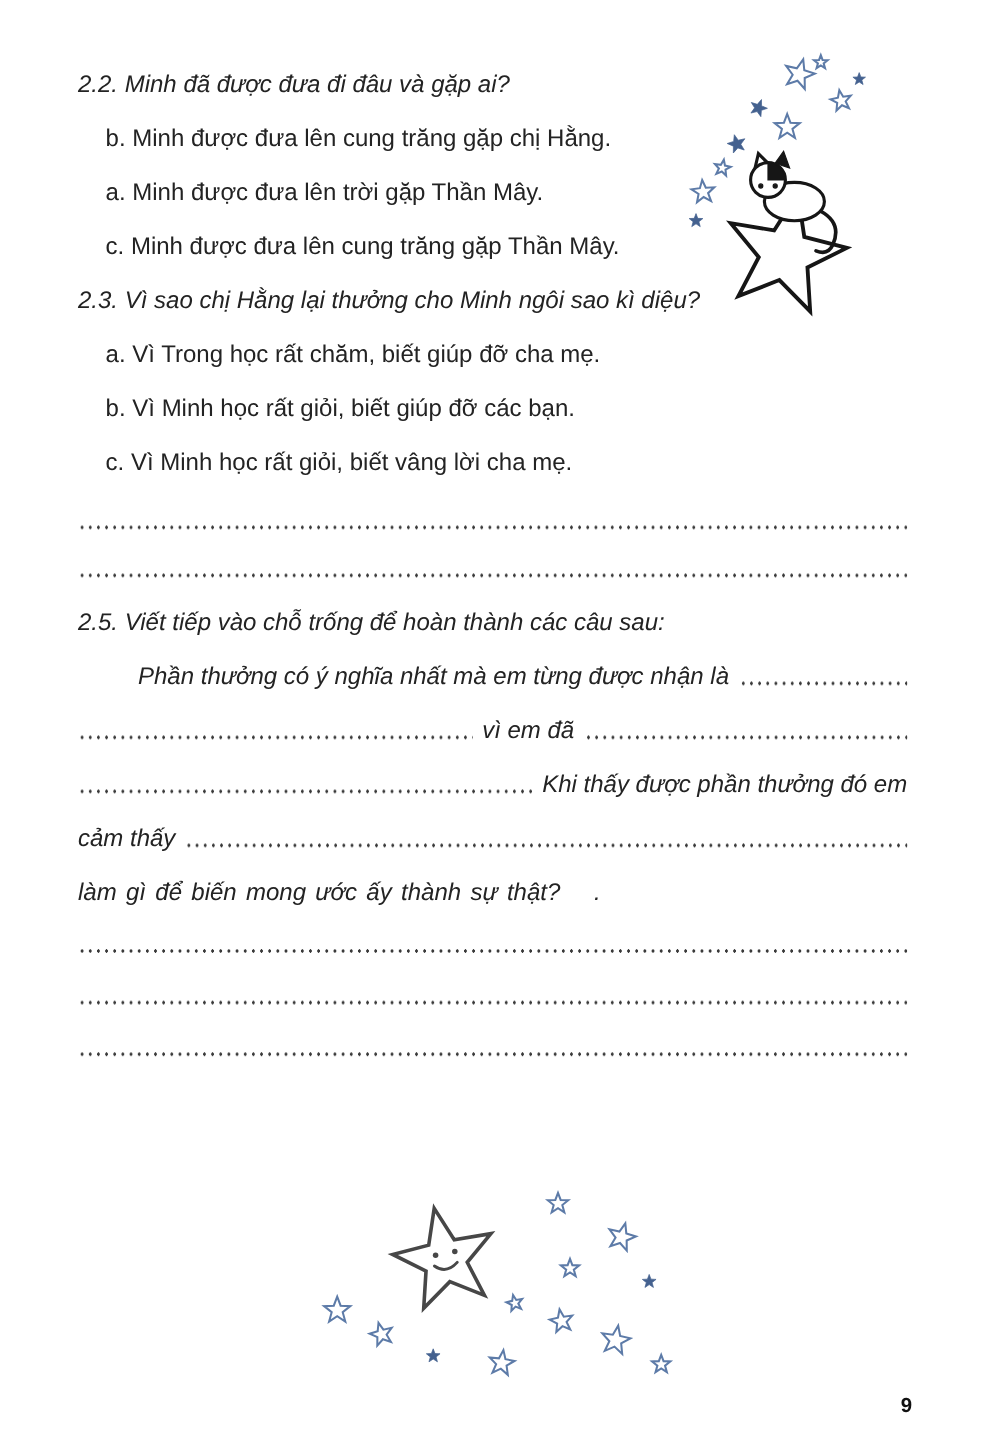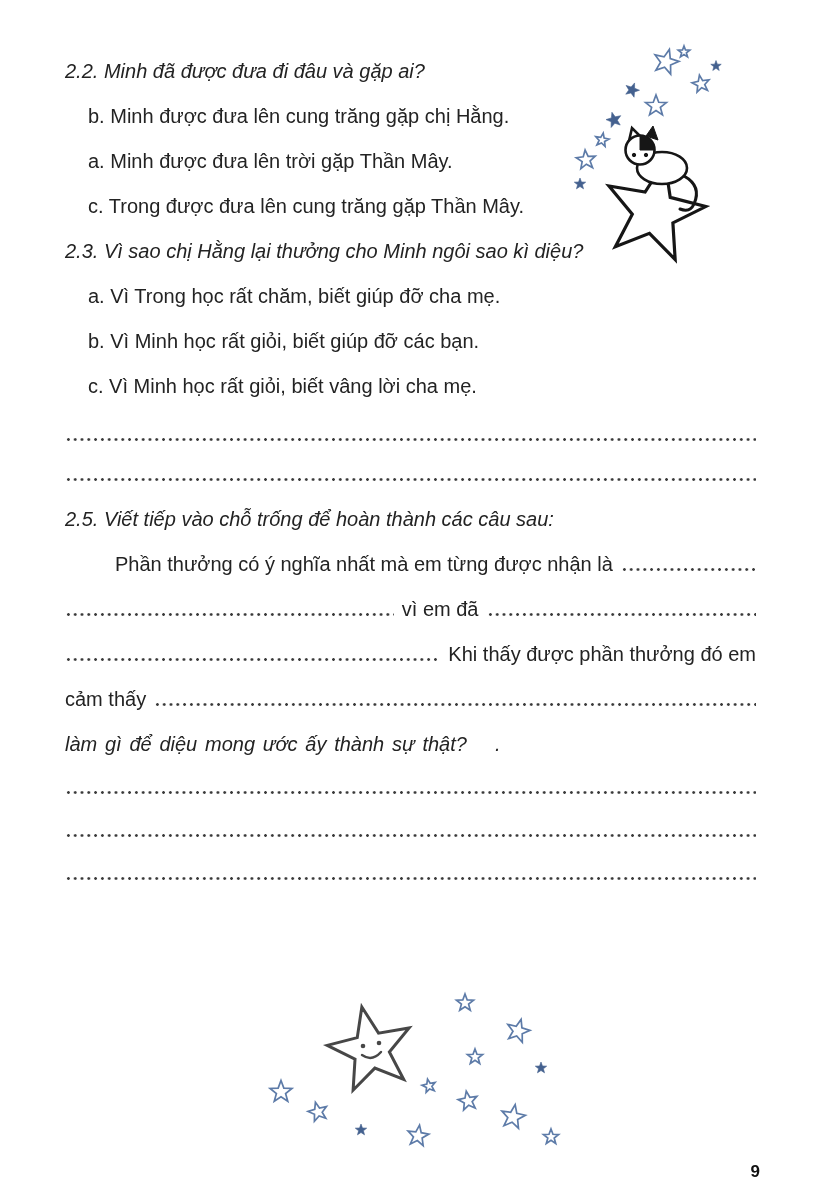--- a/index.html
+++ b/index.html
@@ -16,21 +16,21 @@
   .indent50{padding-left:50px;}
   .dotrow{display:flex;align-items:flex-end;}
   .h40{height:40px;} .h43{height:43px;} .mt8{margin-top:8px;}
   .dots{
     height:5px;margin-bottom:4px;
     background-image:radial-gradient(circle,#3a3a3a 1.25px,transparent 1.5px);
     background-size:6.8px 5px;background-position:0 55%;background-repeat:repeat-x;
   }
   .grow{flex:1 1 auto;}
   .full{width:100%;}
-  .ft{flex:0 0 auto;}
+  .ft{flex:0 0 auto;font-style:italic;}
   .ml8{margin-left:8px;} .mr8{margin-right:8px;}
   .dot-after{margin-left:28px;}
   .pagenum{position:absolute;right:62px;bottom:18px;font-size:17px;font-weight:bold;color:#111;}
   .deco-top{position:absolute;top:44px;right:42px;width:214px;height:240px;}
   .deco-bottom{position:absolute;left:233px;top:984px;width:374px;height:184px;}
   svg{display:block;overflow:visible;}
   .st-o{fill:#ffffff;stroke:#5d7ba8;stroke-width:1.7;}
   .st-f{fill:#44618f;stroke:#44618f;stroke-width:0.6;}
   .st-big{fill:#ffffff;stroke:#161616;stroke-width:3.2;}
   .st-smile{fill:#ffffff;stroke:#474747;stroke-width:3;}
@@ -40,21 +40,21 @@
   .face{fill:none;stroke:#474747;stroke-width:2.4;stroke-linecap:round;}
 </style>
 </head>
 <body>
 
 <div class="content">
 
   <div class="row stem">2.2. Minh đã được đưa đi đâu và gặp ai?</div>
   <div class="row option">b. Minh được đưa lên cung trăng gặp chị Hằng.</div>
   <div class="row option">a. Minh được đưa lên trời gặp Thần Mây.</div>
-  <div class="row option">c. Trong được đưa lên cung trăng gặp Thần Mây.</div>
+  <div class="row option">c. Minh được đưa lên cung trăng gặp Thần Mây.</div>
 
   <div class="row stem">2.3. Vì sao chị Hằng lại thưởng cho Minh ngôi sao kì diệu?</div>
   <div class="row option">a. Vì Trong học rất chăm, biết giúp đỡ cha mẹ.</div>
   <div class="row option">b. Vì Minh học rất giỏi, biết giúp đỡ các bạn.</div>
   <div class="row option">c. Vì Minh học rất giỏi, biết vâng lời cha mẹ.</div>
 
   <div class="dotrow h40 mt8">
       <span class="dots full"></span>
     </div>
   <div class="dotrow h40">
@@ -78,21 +78,21 @@
     <span class="dots grow mr8"></span>
     <span class="ft">Khi thấy được phần thưởng đó em</span>
   </div>
 
   <div class="row">
     <span class="ft">cảm thấy</span>
     <span class="dots grow ml8"></span>
   </div>
 
   <div class="row stem sp">
-    <span class="ft">làm gì để diệu mong ước ấy thành sự thật?</span>
+    <span class="ft">làm gì để biến mong ước ấy thành sự thật?</span>
     <span class="ft dot-after">.</span>
   </div>
 
   <div class="dotrow h43">
       <span class="dots full"></span>
     </div>
   <div class="dotrow h43">
       <span class="dots full"></span>
     </div>
   <div class="dotrow h43">

